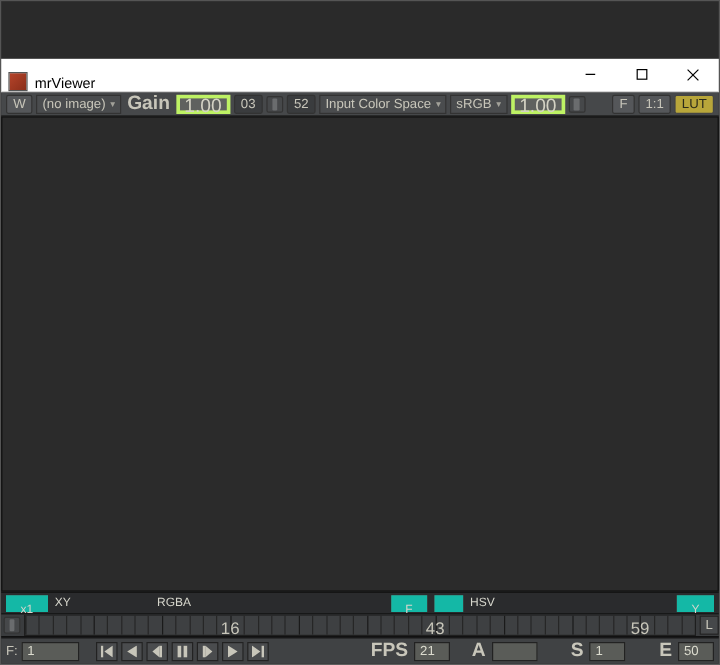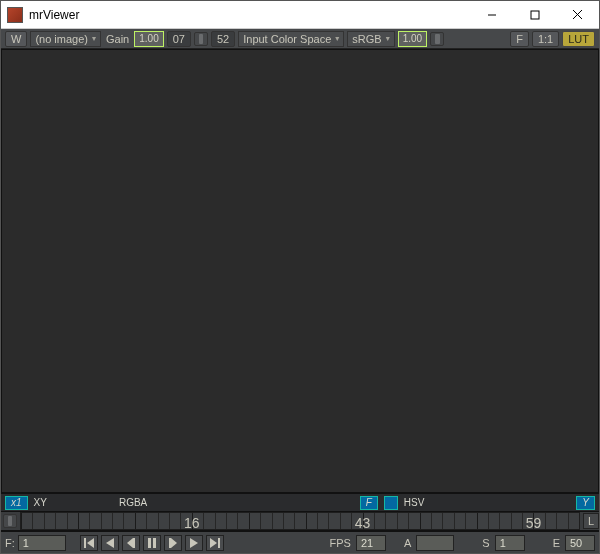--- a/index.html
+++ b/index.html
@@ -1,43 +1,43 @@
 <!DOCTYPE html>
 <html><head>
 <meta charset="utf-8">
 <style>
   * { box-sizing: border-box; font-family: "Segoe UI", Tahoma, sans-serif; }
   body { margin:0; padding:0; background:#fff; width:600px; height:554px; overflow:hidden; }
   .window { width:600px; height:554px; border:1px solid #555; background:#2a2a2a; display:flex; flex-direction:column; }
 
   
-  .titlebar { height:28px; background:#fff; display:flex; align-items:center; border-bottom:1px solid #ccc; }
+  .titlebar { height:28px; background:#fff; display:flex; align-items:flex-end; border-bottom:1px solid #ccc;margin-top:48px; }
   .titlebar .app-icon { width:16px; height:16px; margin:0 6px; background:linear-gradient(135deg,#b5442a,#8a2e1a); border:1px solid #555; }
   .titlebar .title { flex:1; font-size:12px; color:#000; }
   .titlebar .sysbtn { width:43px; height:28px; display:flex; align-items:center; justify-content:center; color:#000; font-size:12px; }
   .titlebar .sysbtn.close { font-size:14px; }
 
   
   .topbar { height:20px; background:#46484a; display:flex; align-items:center; gap:3px; padding:0 4px; border-bottom:1px solid #222; font-size:11px; color:#b8b8b0; }
   .btn { background:#55575a; border:1px solid #333; color:#c8c6ba; height:16px; line-height:14px; padding:0 5px; font-size:11px; border-radius:2px; }
   .btn-dark { background:#3a3c3e; }
-  .lbl { color:#c8c6ba; font-size:11px; padding:0 2px; }
-  .valbox { background:#5f615f; border:1px solid #bef264; color:#d4d2c4; height:16px; line-height:14px; padding:0 4px; font-size:10px;}
+  .lbl { color:#c8c6ba; font-size:16px; padding:0 2px;font-weight:bold; }
+  .valbox { background:#5f615f; border:3px solid #bef264; color:#d4d2c4; height:16px; line-height:14px; padding:0 4px; font-size:16px;}
   .dropdown { background:#4a4c4e; border:1px solid #333; color:#c8c6ba; height:16px; line-height:14px; padding:0 4px; font-size:11px; display:flex; align-items:center; gap:4px; }
   .dropdown .arrow { font-size:8px; opacity:.7; }
   .slider-groove { width:14px; height:14px; border:1px solid #333; background:#46484a; border-radius:2px; position:relative; }
   .slider-groove::before { content:""; position:absolute; left:30%; right:30%; top:1px; bottom:1px; background:#6a6c6e; border-radius:1px; }
   .lut { background:#b8a63a; color:#2a2a1a; border:1px solid #444; height:16px; line-height:14px; padding:0 5px; font-size:11px; border-radius:2px;}
 
   
   .viewport { flex:1; background:#2b2b2b; border:1px solid #111; margin:0; }
 
   
   .status { height:18px; background:#2a2b2d; display:flex; align-items:center; gap:6px; padding:0 4px; font-size:10px; color:#d6d6cc; border-top:1px solid #111;}
-  .pill { background:#0369a1; border:1px solid #14b8a6; height:14px; line-height:12px; padding:0 5px; font-size:10px; color:#d6d6cc;font-style:italic;}
+  .pill { background:#7f1d1d; border:7px solid #14b8a6; height:14px; line-height:12px; padding:0 5px; font-size:10px; color:#d6d6cc;}
   .status .spacer { flex:1; }
 
   
   .timeline-row { height:20px; background:#3a3c3e; border-top:1px solid #111; border-bottom:1px solid #111; display:flex; align-items:center; }
   .timeline { flex:1; height:18px; background:#3e4042; position:relative; overflow:hidden; margin:0 3px; border:1px solid #1e1e1e; }
   .tick { position:absolute; top:0; bottom:0; width:1px; background:#262626; }
   .tick.major { background:#1a1a1a; }
   .tnum { position:absolute; top:2px; font-size:14px; color:#c8c6ba; transform:translateX(-50%);}
   .tlabel { width:16px; text-align:center; font-size:11px; color:#c8c6ba; background:#46484a; border:1px solid #222; height:16px; line-height:14px;}
 
@@ -75,21 +75,21 @@
   </div>
 
   <div class="topbar">
     <div class="btn">W</div>
     <div class="dropdown">
         <span>(no image)</span>
         <span class="arrow">▾</span>
       </div>
     <span class="lbl">Gain</span>
     <div class="valbox">1.00</div>
-    <div class="btn btn-dark">07</div>
+    <div class="btn btn-dark">03</div>
     <div class="slider-groove"></div>
     <div class="btn btn-dark">52</div>
     <div class="dropdown" style="flex:0 0 auto">
         <span>Input Color Space</span>
         <span class="arrow">▾</span>
       </div>
     <div class="dropdown">
         <span>sRGB</span>
         <span class="arrow">▾</span>
       </div>

